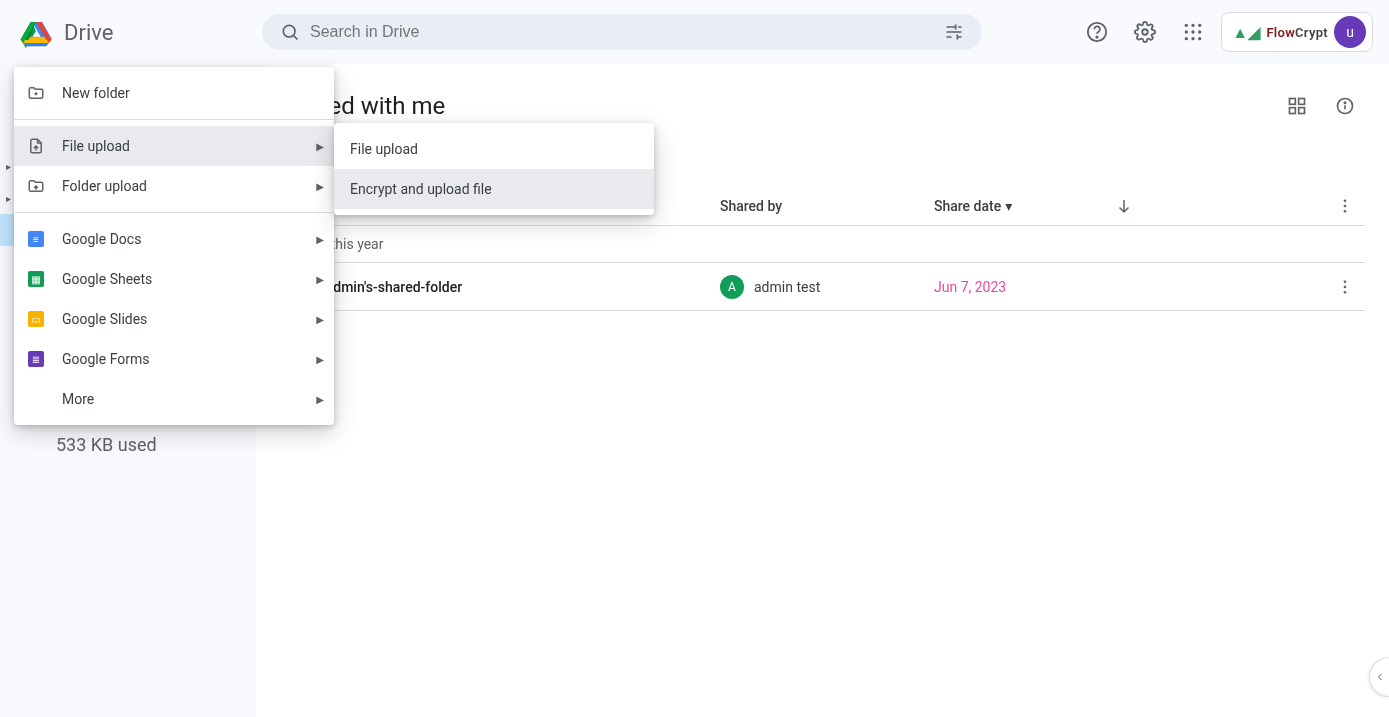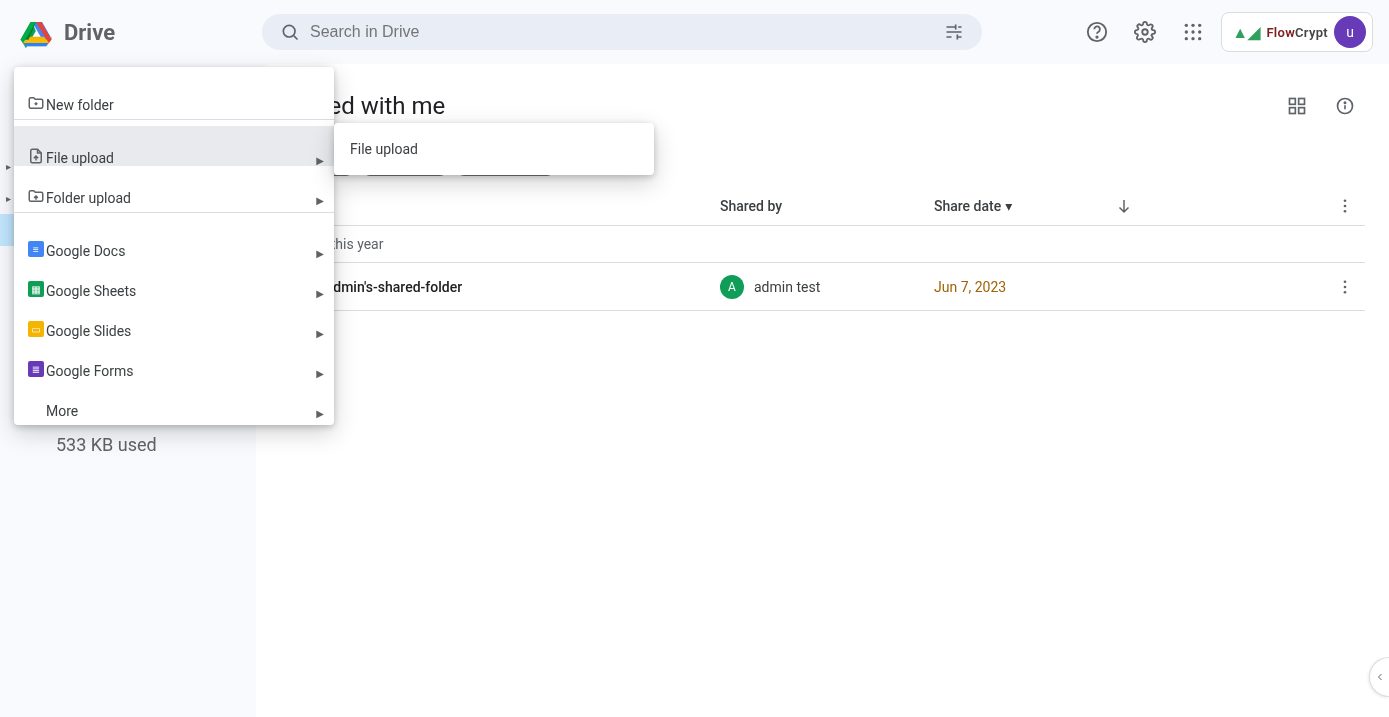--- a/index.html
+++ b/index.html
@@ -2,21 +2,21 @@
 <html><head>
 <meta charset="utf-8">
 <style>
   * { box-sizing: border-box; margin: 0; padding: 0; }
   body { font-family: "Google Sans", Roboto, Arial, sans-serif; background: #f8fafd; color: #202124; width: 1389px; height: 717px; overflow: hidden; position: relative; }
 
   
   .header { display: flex; align-items: center; height: 64px; padding: 0 16px; gap: 8px; }
   .logo-wrap { display: flex; align-items: center; gap: 8px; width: 238px; }
   .drive-logo { width: 40px; height: 40px; display:flex; align-items:center; justify-content:center; }
-  .drive-name { font-size: 22px; color: #5f6368; font-weight: bold; }
+  .drive-name { font-size: 22px; color: #5f6368; }
   .search-wrap { flex: 0 0 720px; }
   .search-bar { background: #e9eef6; border-radius: 24px; height: 36px; display: flex; align-items: center; padding: 0 8px; }
   .search-icon, .tune-icon { width: 40px; height: 40px; display: flex; align-items: center; justify-content: center; color: #5f6368; border-radius: 50%; }
   .search-input { flex: 1; border: none; background: transparent; font-size: 16px; color: #5f6368; outline: none; }
   .spacer { flex: 1; }
   .hdr-icons { display: flex; align-items: center; gap: 8px; }
   .icon-btn { width: 40px; height: 40px; display:flex; align-items:center; justify-content:center; color:#5f6368; border-radius:50%; cursor:pointer; }
   .flowcrypt-chip { display:flex; align-items:center; gap:6px; background:#fff; border:1px solid #dadce0; border-radius:8px; padding:4px 6px 4px 10px; height:40px; }
   .fc-logo { color:#31a05f; font-weight:600; font-size:13px; letter-spacing:0.3px; }
   .avatar { width:32px; height:32px; border-radius:50%; background:#673ab7; color:#fff; display:flex; align-items:center; justify-content:center; font-size:14px; }
@@ -46,26 +46,26 @@
   .col-shared { flex: 0 0 214px; }
   .col-date { flex: 0 0 170px; display:flex; align-items:flex-start; gap:4px; cursor:pointer; }
   .col-sort { flex: 0 0 40px; display:flex; align-items:center; justify-content:center; }
   .col-more { margin-left:auto; width:40px; display:flex; align-items:center; justify-content:center; }
   .group-label { padding:10px 0 10px 8px; font-size:14px; color:#5f6368; border-bottom:1px solid #dadce0; }
   .row { display:flex; align-items:center; height:48px; border-bottom:1px solid #dadce0; font-size:14px; }
   .row .col-name { display:flex; align-items:center; gap:14px; }
   .folder-ico { color:#5f6368; }
   .shared-avatar { width:24px; height:24px; border-radius:50%; background:#0f9d58; color:#fff; display:flex; align-items:center; justify-content:center; font-size:12px; margin-right:10px; }
   .row .col-shared { display:flex; align-items:center; color:#3c4043; }
-  .row .col-date { color:#a16207; }
+  .row .col-date { color:#ec4899; }
   .row .col-more { color:#5f6368; cursor:pointer; }
 
   
   .ctx-menu { position:absolute; left:14px; top:67px; width:320px; background:#fff; border-radius:4px; box-shadow: 0 2px 6px rgba(0,0,0,0.2), 0 8px 24px rgba(0,0,0,0.18); padding:6px 0; z-index:50; }
-  .ctx-item { display:flex; align-items:flex-end; height:40px; padding:0 12px; font-size:14px; color:#3c4043; cursor:pointer; position:relative; }
+  .ctx-item { display:flex; align-items:center; height:40px; padding:0 12px; gap:16px; font-size:14px; color:#3c4043; cursor:pointer; position:relative; }
   .ctx-item.hovered { background:#e8eaed; }
   .ctx-icon { width:20px; height:20px; display:flex; align-items:center; justify-content:center; }
   .ctx-sep { height:1px; background:#dadce0; margin:6px 0; }
   .ctx-sub { position:absolute; right:10px; font-size:10px; color:#5f6368; }
   .doc-ico { width:16px; height:16px; border-radius:2px; display:flex; align-items:center; justify-content:center; color:#fff; font-size:10px; }
   .docs { background:#4285f4; } .sheets { background:#0f9d58; } .slides { background:#f4b400; } .forms { background:#673ab7; }
 
   
   .sub-menu { position:absolute; left:334px; top:123px; width:320px; background:#fff; border-radius:4px; box-shadow: 0 2px 6px rgba(0,0,0,0.2), 0 8px 24px rgba(0,0,0,0.18); padding:6px 0; z-index:60; }
   .sub-item { display:flex; align-items:center; height:40px; padding:0 16px; font-size:14px; color:#3c4043; cursor:pointer; }
@@ -392,19 +392,20 @@
   </div>
   <div class="ctx-item">
     <span class="ctx-icon"></span>
     <span>More</span>
     <span class="ctx-sub">▶</span>
   </div>
 </div>
 
 <div class="sub-menu">
   <div class="sub-item">File upload</div>
+  <div class="sub-item hovered">Encrypt and upload file</div>
 </div>
 
 <div class="side-toggle">
   <svg width="12" height="12" viewBox="0 0 24 24" fill="none" stroke="#5f6368" stroke-width="2">
       <path d="M15 6l-6 6 6 6"></path>
     </svg>
 </div>
 
 </body></html>

